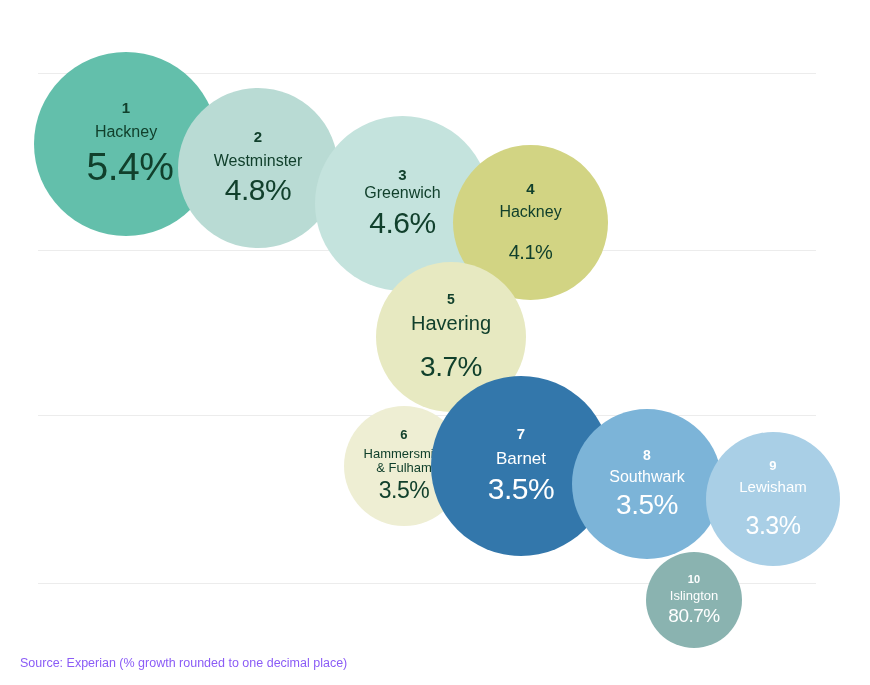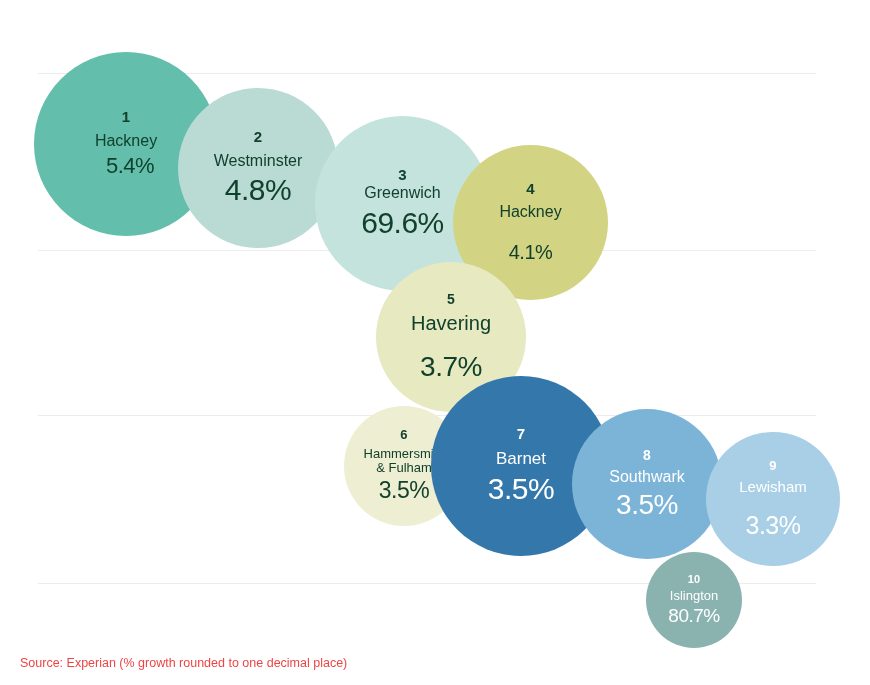--- a/index.html
+++ b/index.html
@@ -58,21 +58,21 @@
     flex-direction: column;
     align-items: center;
   }
   .footnotes {
     position: absolute;
     left: 20px;
     bottom: 14px;
     width: 800px;
   }
   .footnote {
-    color: #ef4444;
+    color: #8b5cf6;
     font-size: 12.5px;
     line-height: 1.1;
     margin-bottom: 11px;
     white-space: nowrap;
   }
   .footnote:last-child { margin-bottom: 0; }
 </style>
 </head>
 <body>
 
@@ -81,35 +81,35 @@
       <div class="gridline" style="top: 73px;"></div>
       <div class="gridline" style="top: 250px;"></div>
       <div class="gridline" style="top: 415px;"></div>
       <div class="gridline" style="top: 583px;"></div>
     </div>
   <div class="bubble-layer">
       <div class="bubble" style="left: 34px; top: 52px; width: 184px; height: 184px; background: rgb(99, 191, 171); color: rgb(17, 64, 44);">
         <div class="stack">
           <div class="rank" style="font-size: 15px;">1</div>
           <div class="name" style="font-size: 16px; margin-top: 6px;">Hackney</div>
-          <div class="value" style="font-size: 22px; margin-top: 4px; margin-left: 8px;">5.4%</div>
+          <div class="value" style="font-size: 39px; margin-top: 4px; margin-left: 8px;">5.4%</div>
         </div>
       </div>
       <div class="bubble" style="left: 178px; top: 88px; width: 160px; height: 160px; background: rgb(185, 219, 212); color: rgb(17, 64, 44);">
         <div class="stack">
           <div class="rank" style="font-size: 15px;">2</div>
           <div class="name" style="font-size: 16px; margin-top: 6px;">Westminster</div>
           <div class="value" style="font-size: 30px; margin-top: 3px;">4.8%</div>
         </div>
       </div>
       <div class="bubble" style="left: 315px; top: 116px; width: 175px; height: 175px; background: rgb(196, 227, 221); color: rgb(17, 64, 44);">
         <div class="stack">
           <div class="rank" style="font-size: 15px;">3</div>
           <div class="name" style="font-size: 16px; margin-top: 0;">Greenwich</div>
-          <div class="value" style="font-size: 30px; margin-top: 4px;">69.6%</div>
+          <div class="value" style="font-size: 30px; margin-top: 4px;">4.6%</div>
         </div>
       </div>
       <div class="bubble" style="left: 453px; top: 145px; width: 155px; height: 155px; background: rgb(210, 212, 131); color: rgb(17, 64, 44);">
         <div class="stack">
           <div class="rank" style="font-size: 15px;">4</div>
           <div class="name" style="font-size: 16px; margin-top: 5px;">Hackney</div>
           <div class="value" style="font-size: 20px; margin-top: 20px;">4.1%</div>
         </div>
       </div>
       <div class="bubble" style="left: 376px; top: 262px; width: 150px; height: 150px; background: rgb(231, 233, 193); color: rgb(17, 64, 44);">

